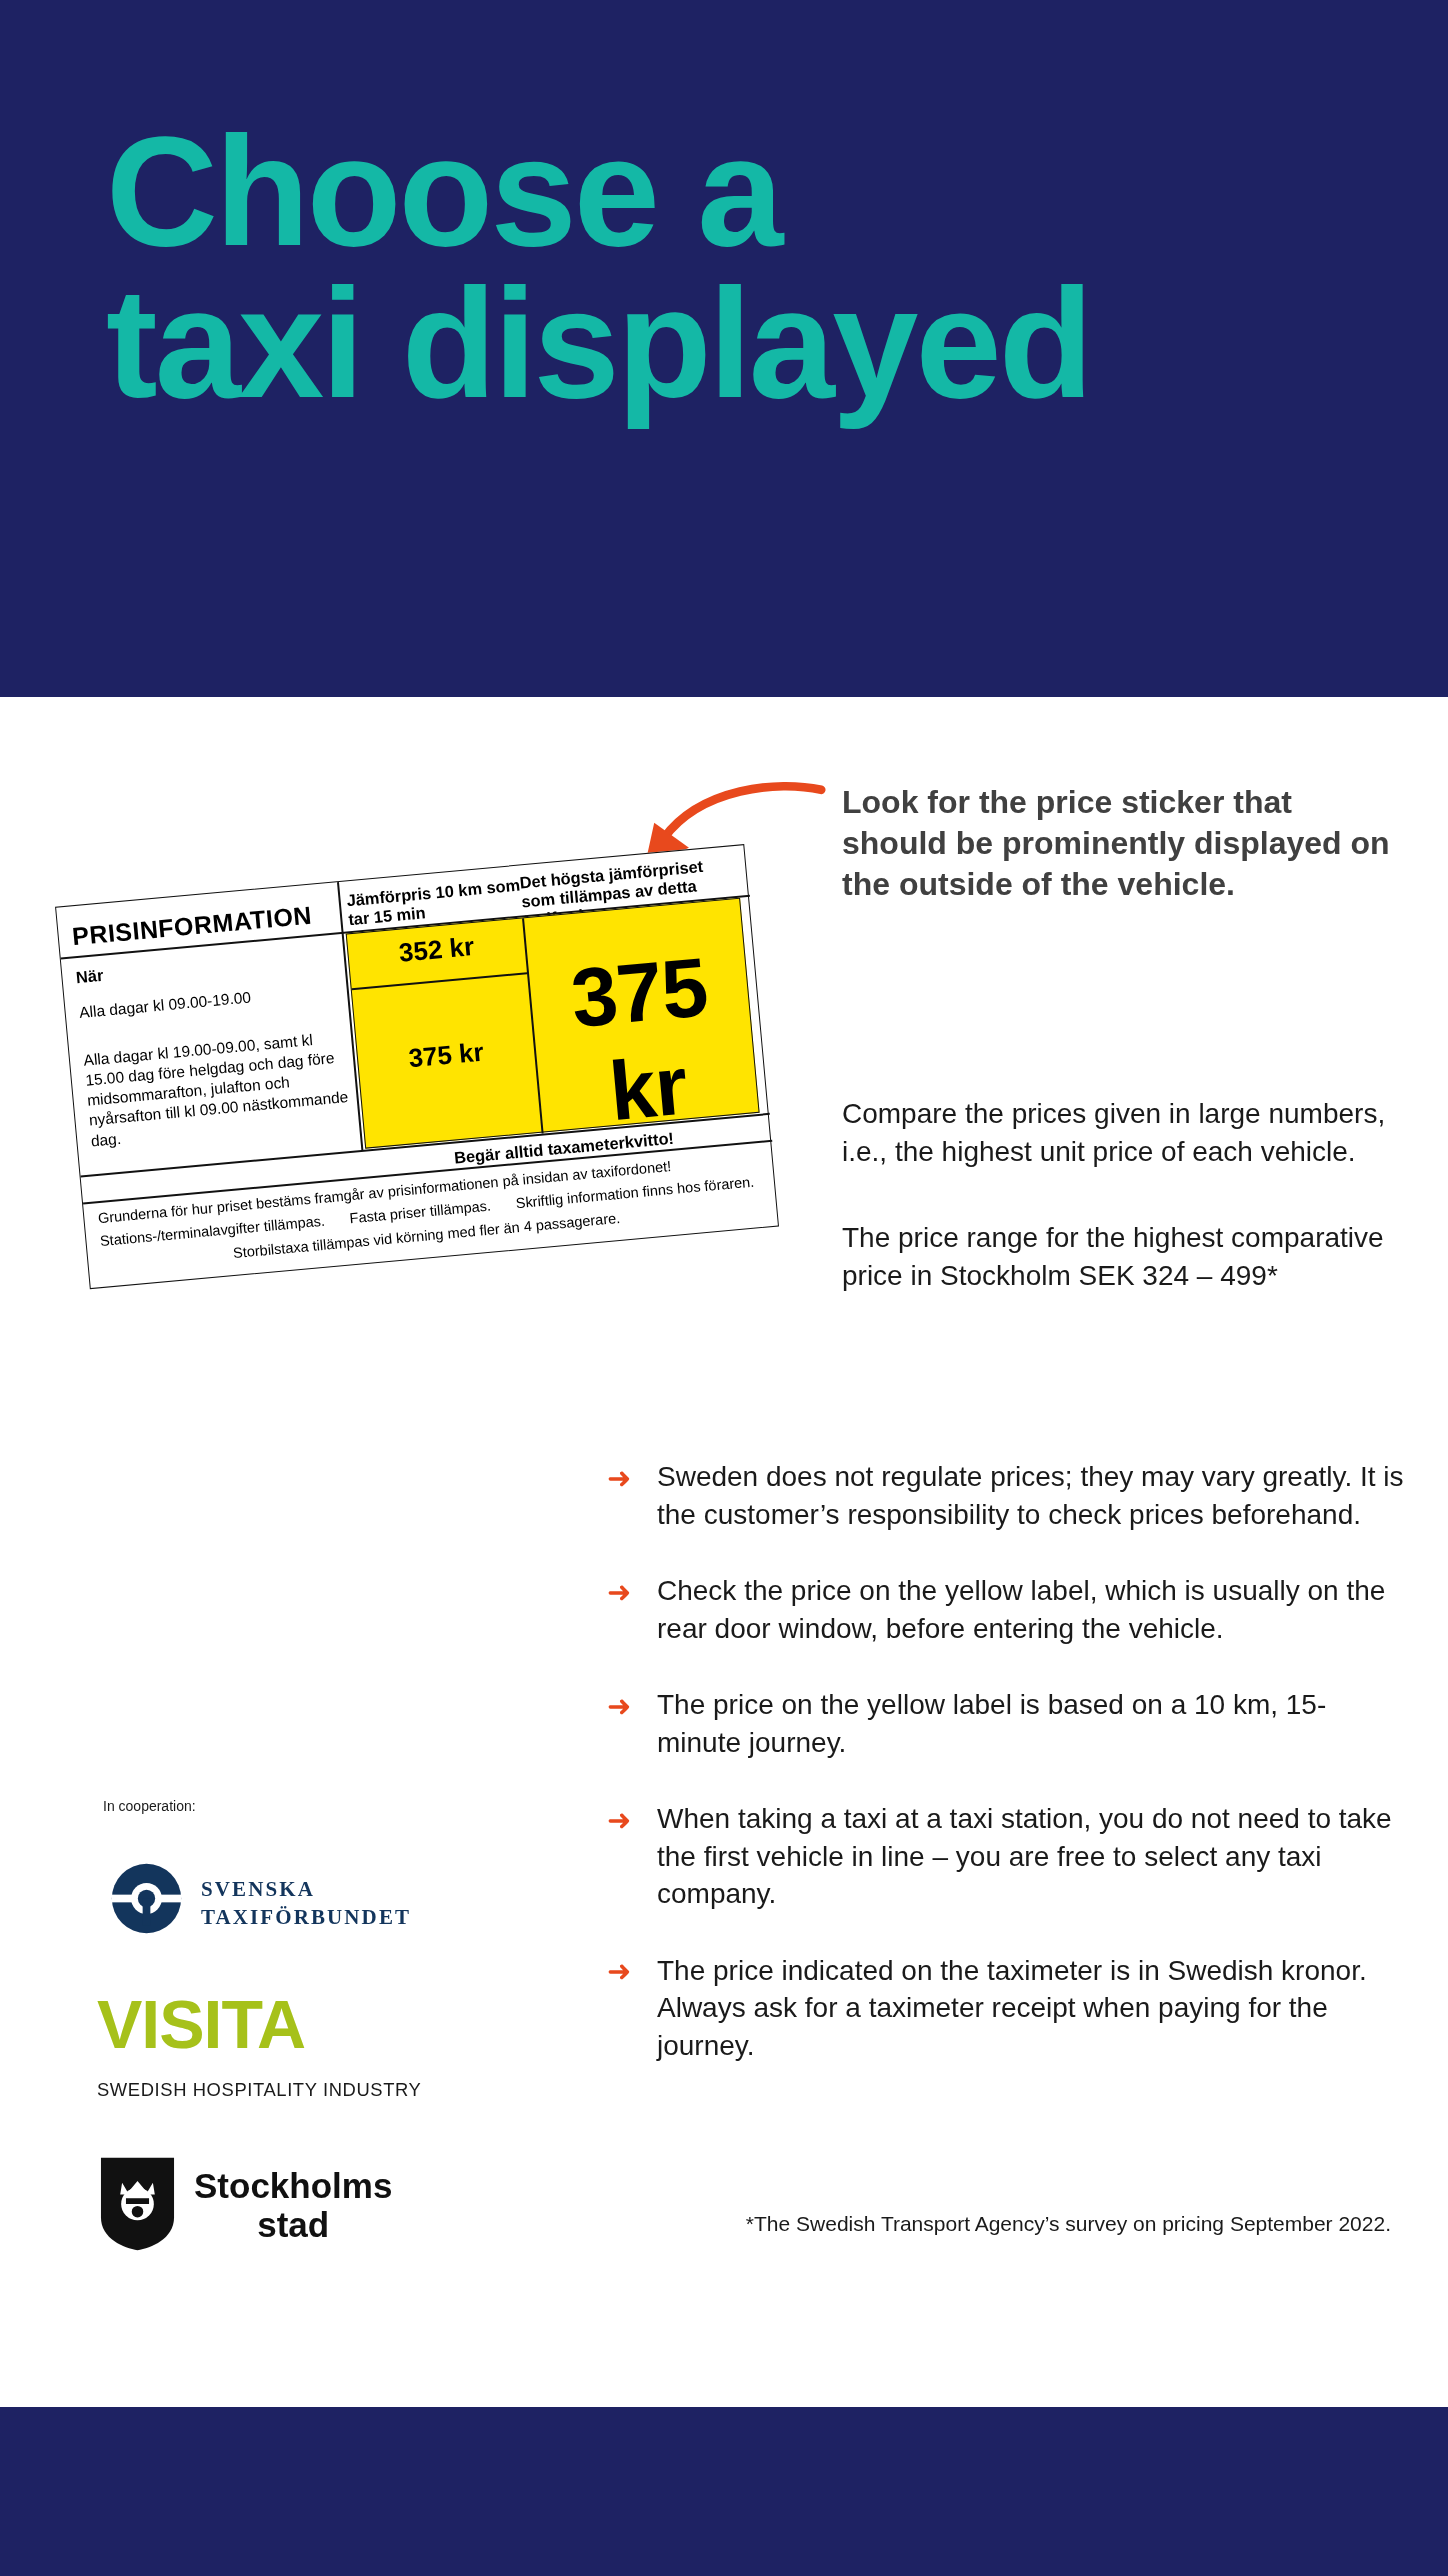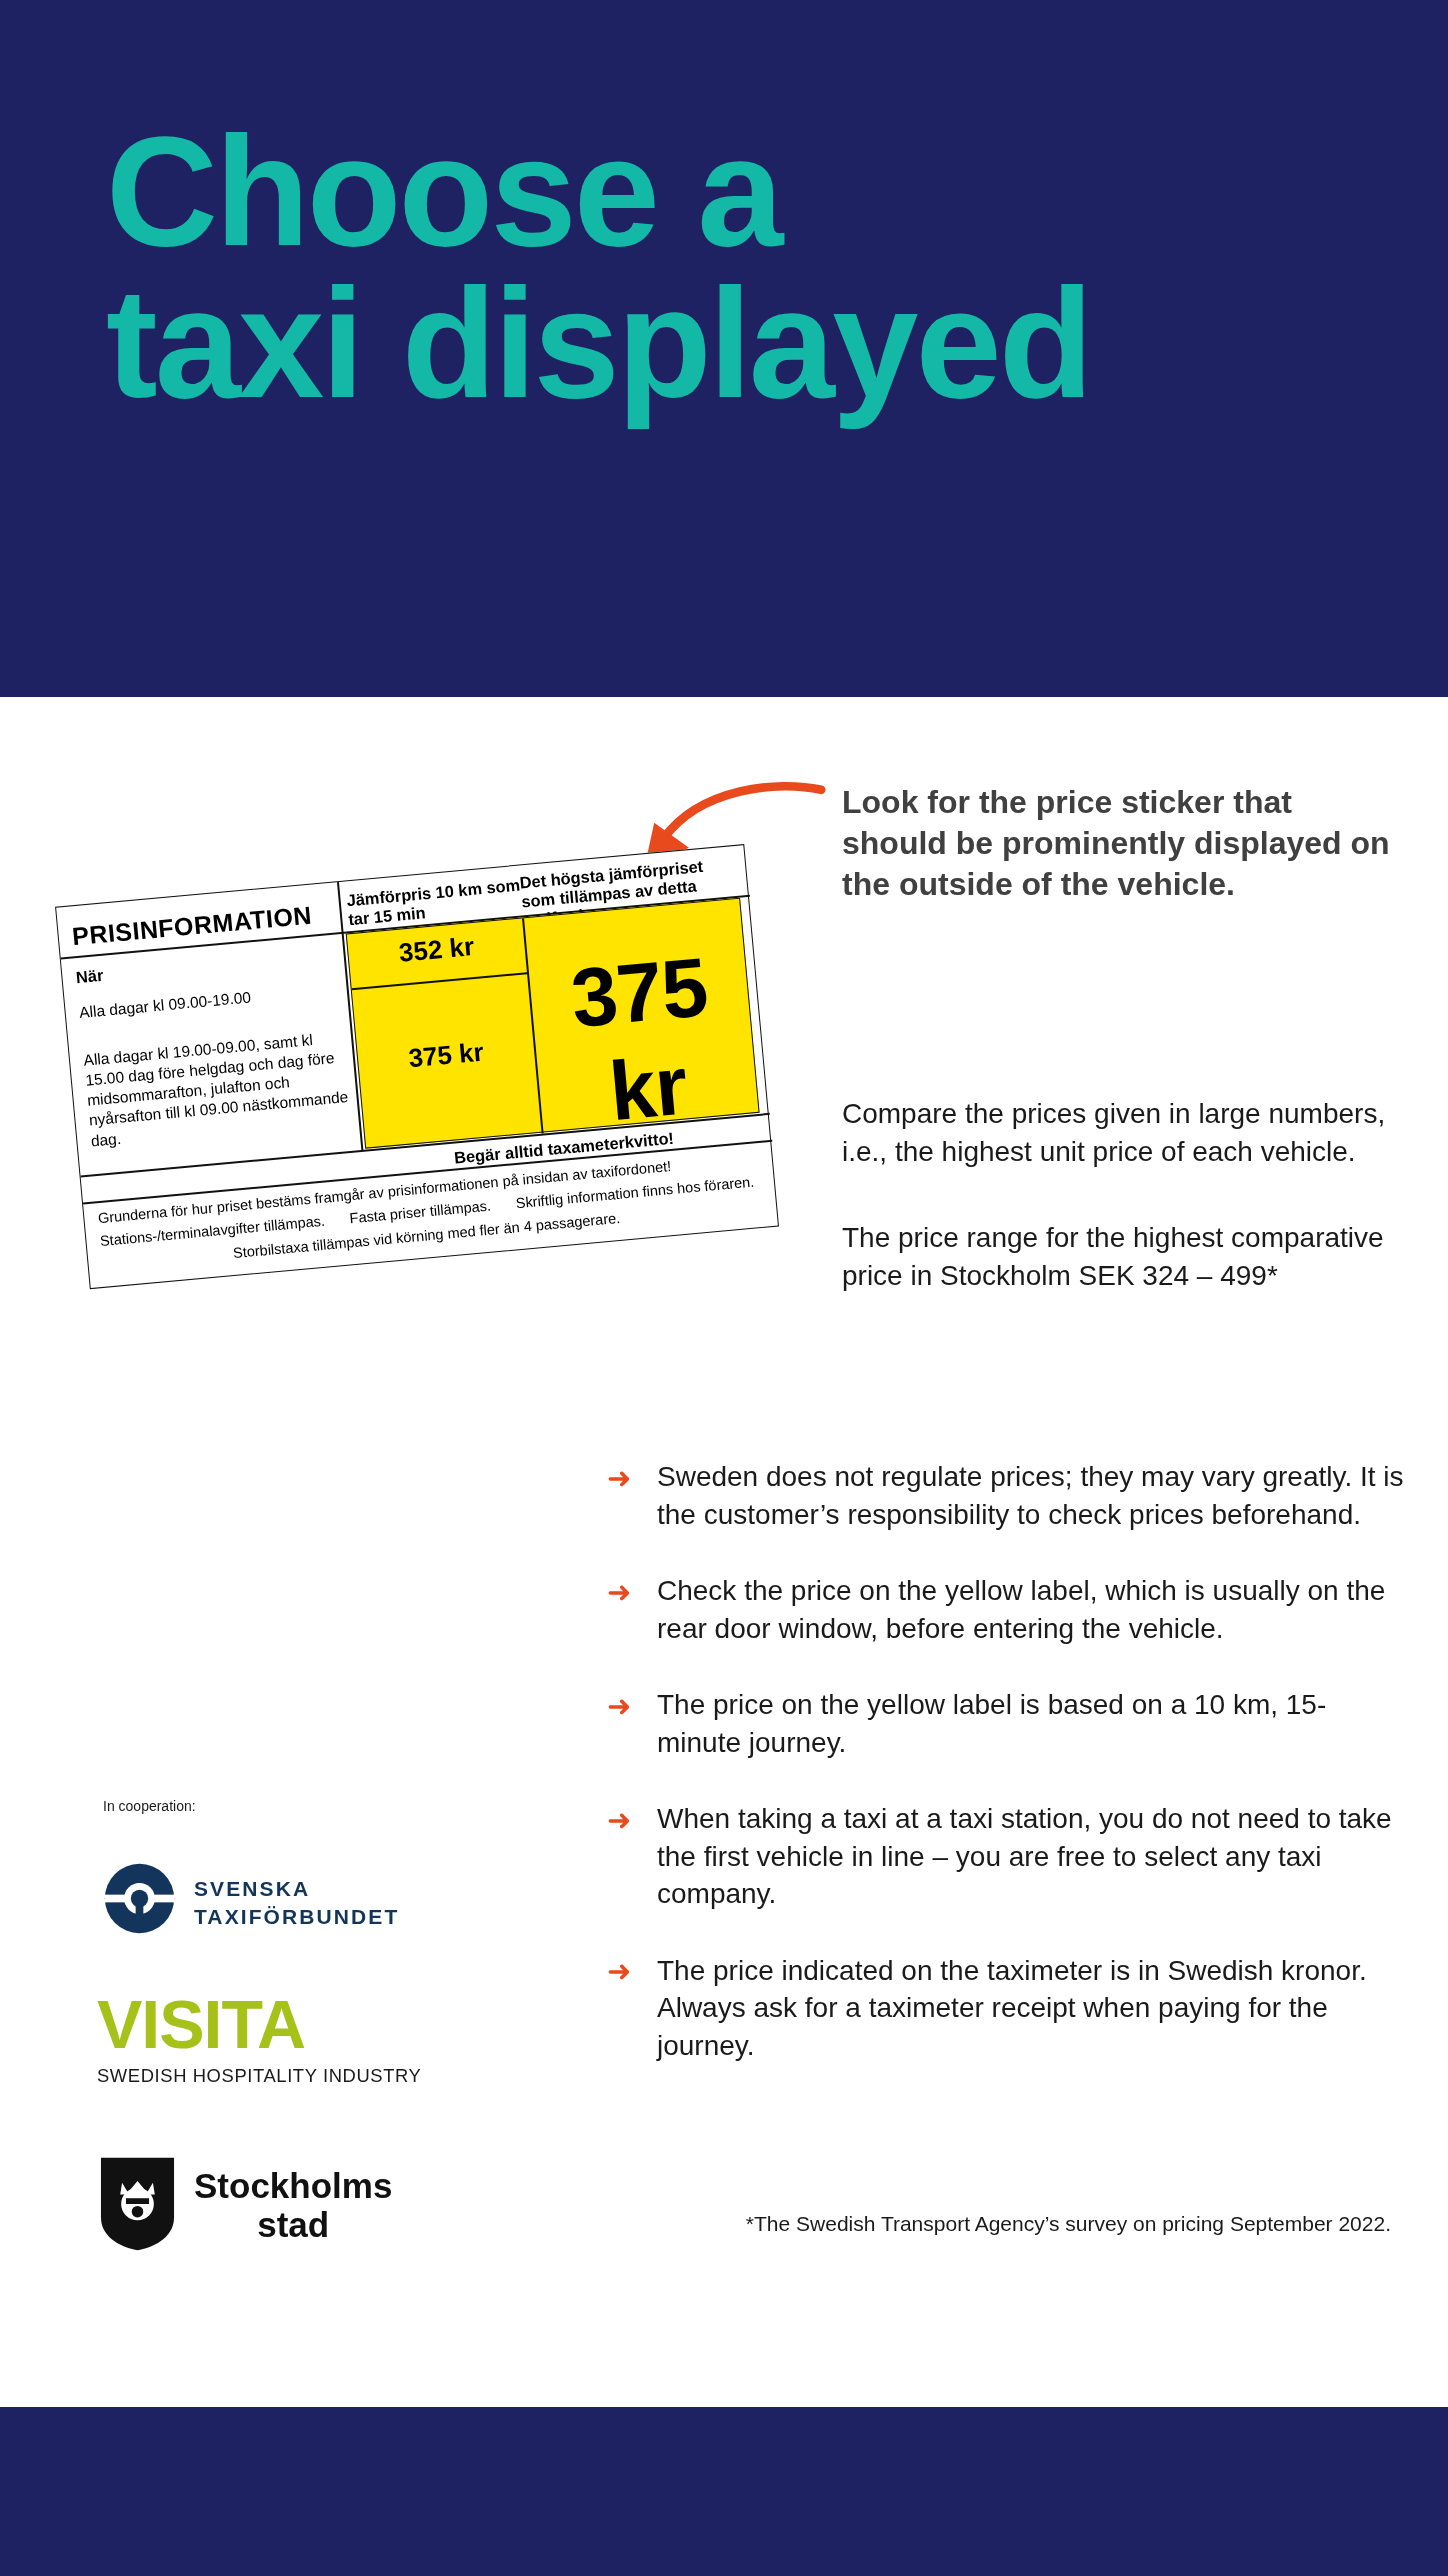--- a/index.html
+++ b/index.html
@@ -251,24 +251,25 @@
   
   .coop-label {
     position: absolute;
     left: 103px;
     top: 1798px;
     font-size: 14px;
     color: #1a1a1a;
   }
   .logo-taxi {
     position: absolute;
-    left: 101px;
+    left: 108px;
     top: 1854px;
     width: 406px;
     height: 93px;
+    font-family: Liberation Serif, serif;
   }
   .logo-taxi .wheel {
     position: absolute;
     left: 0; top: 5.8px;
     width: 77px; height: 77px;
   }
   .logo-taxi .txt {
     position: absolute;
     left: 93px; top: 21px;
     color: #13355c;
@@ -284,21 +285,21 @@
     width: 406px;
   }
   .logo-visita .word {
     color: #a6c11a;
     font-size: 68px;
     font-weight: bold;
     letter-spacing: -1px;
     line-height: 1;
   }
   .logo-visita .sub {
-    margin-top: 7px;
+    margin-top: 21px;
     color: #1a1a1a;
     font-size: 18.4px;
     letter-spacing: 0.6px;
   }
   .logo-sthlm {
     position: absolute;
     left: 97px;
     top: 2154px;
     width: 406px;
     height: 106px;

